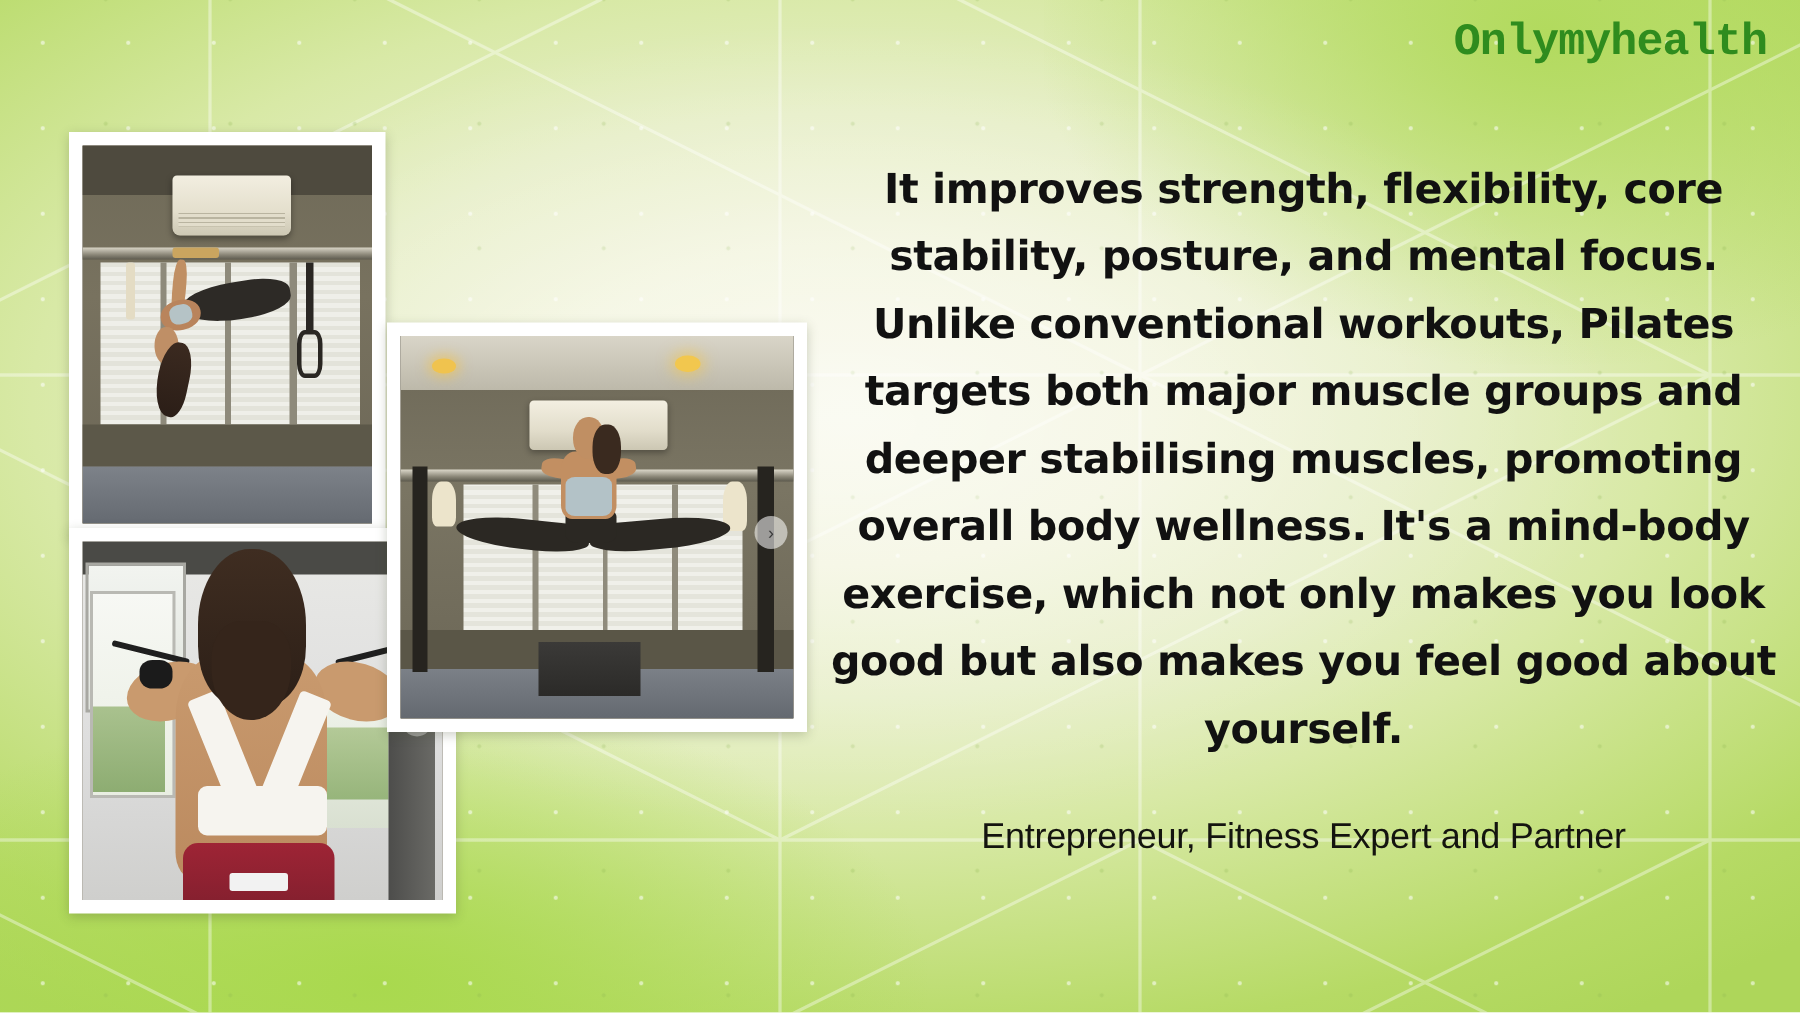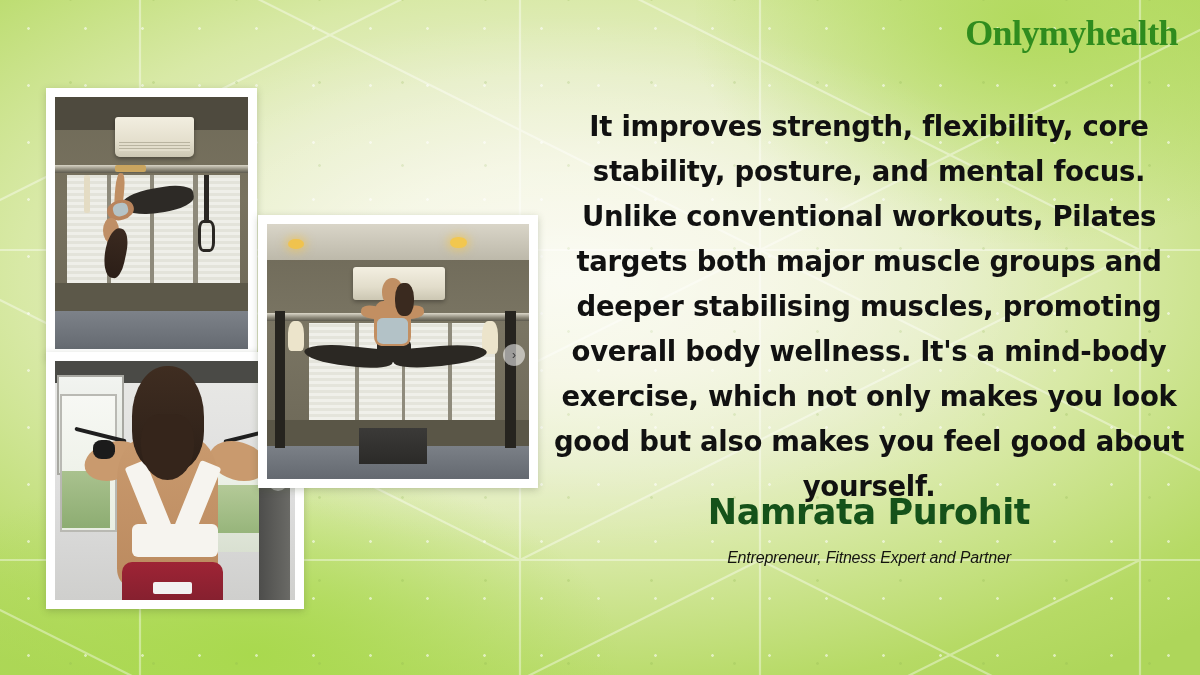--- a/index.html
+++ b/index.html
@@ -63,25 +63,25 @@
     position: absolute;
     inset: 0;
     background: radial-gradient(ellipse 70% 64% at 47% 42%, rgba(255,255,255,.55) 0%, rgba(255,255,255,0) 62%);
   }
 
   
   .logo {
     position: absolute;
     top: 12px;
     right: 22px;
-    font-size: 36px;
+    font-size: 30px;
     font-weight: bold;
     letter-spacing: -0.6px;
     color: #2f8c1e;
-    font-family: Liberation Serif, serif;
+    font-family: Liberation Mono, monospace;
     white-space: nowrap;
   }
 
   
   .photo-frame {
     position: absolute;
     background: #ffffff;
     padding: 9px;
     box-shadow: 0 2px 7px rgba(60,70,40,.25);
     box-sizing: border-box;
@@ -262,24 +262,23 @@
     letter-spacing: -0.4px;
   }
   .attrib-role {
     position: absolute;
     left: 548px;
     top: 540px;
     width: 642px;
     text-align: center;
     color: #14140f;
     font-family: "Liberation Sans", sans-serif;
-    font-size: 16px;
+    font-size: 24px;
     line-height: 36px;
     letter-spacing: -0.2px;
-    font-style: italic;
   }
 </style>
 </head>
 <body>
 
 <div id="stage">
 
   <div class="bg-base"></div>
   <div class="bg-glow-bl"></div>
   <div class="bg-glow-tr"></div>
@@ -390,18 +389,17 @@
       <div class="p2-armR"></div>
       <div class="p2-torso"></div>
       <div class="p2-bra"></div>
       <div class="p2-head"></div>
       <div class="p2-hair"></div>
       <div class="p2-nav">›</div>
     </div>
   </div>
 
   <div class="quote">It improves strength, flexibility, core stability, posture, and mental focus. Unlike conventional workouts, Pilates targets both major muscle groups and deeper stabilising muscles, promoting overall body wellness. It's a mind-body exercise, which not only makes you look good but also makes you feel good about yourself.</div>
-  <div class="attrib-name">Namrata Purohit</div>
   <div class="attrib-role">
     <div>Entrepreneur, Fitness Expert and Partner</div>
   </div>
 
 </div>
 
 </body></html>

